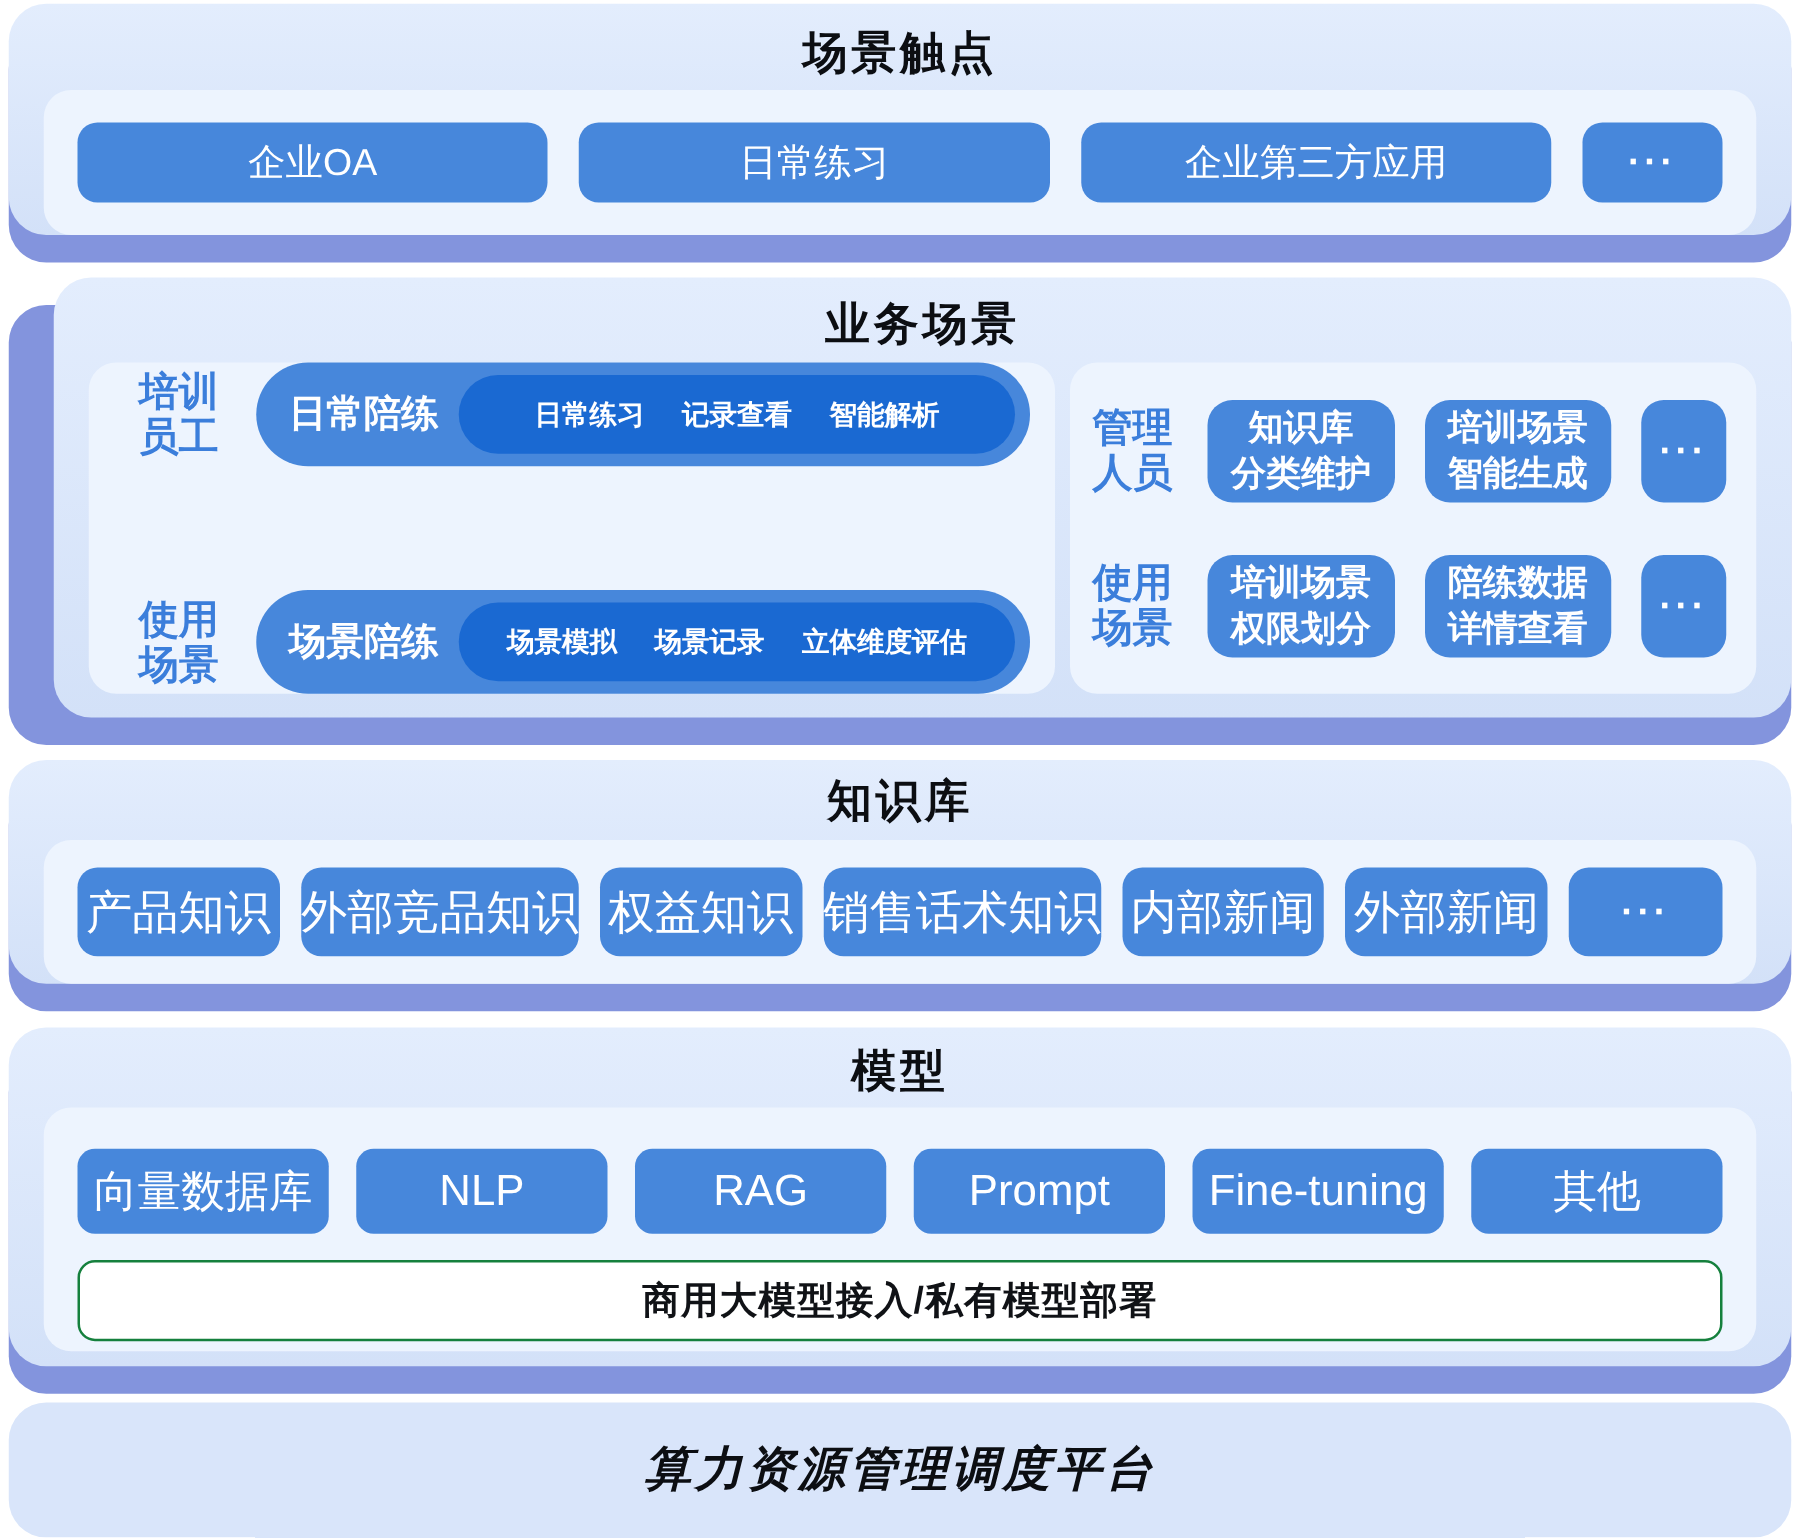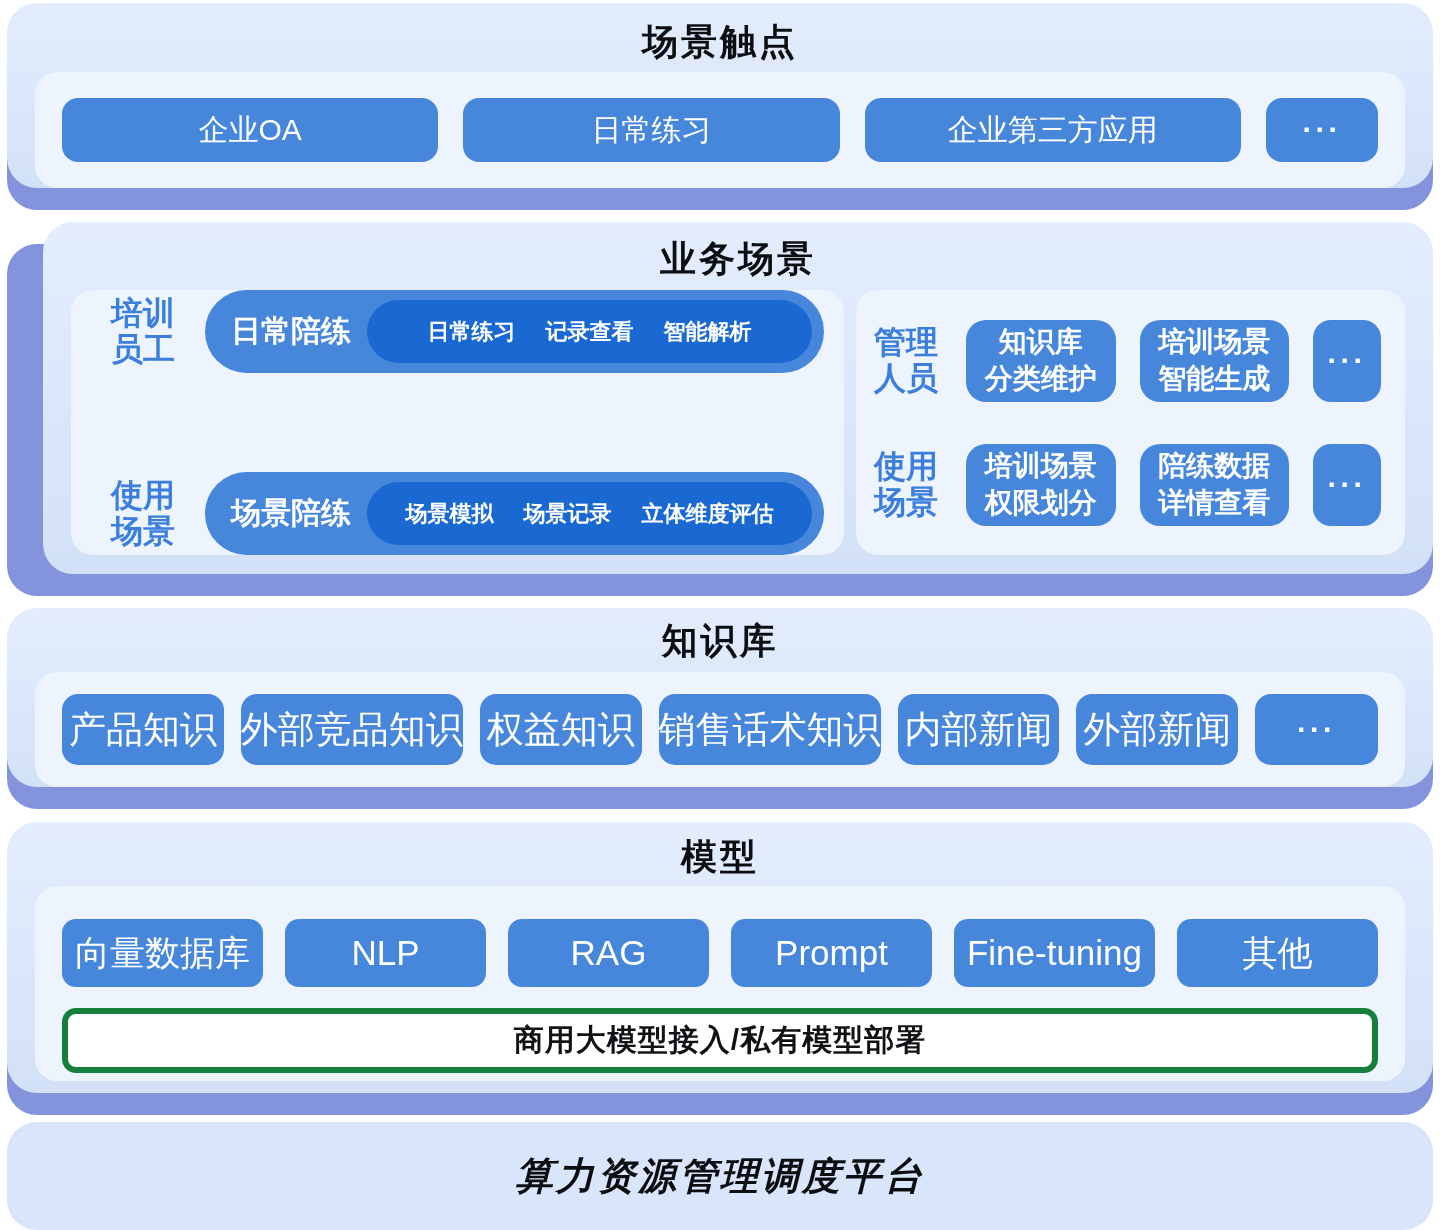--- a/index.html
+++ b/index.html
@@ -153,21 +153,21 @@
   
   #band-model { margin-top: 35px; }
   #band-model .band-face { height: 271px; padding: 14px 28px 0; }
   .model-panel { margin-top: 8px; height: 195px; padding: 33px 27px 0; }
   .model-row { display: flex; gap: 22px; }
   .model-btn { flex: 1; height: 68px; border-radius: 14px; font-size: 35px; font-weight: 500; text-align: center; }
   .model-bar {
     margin-top: 21px;
     height: 65px;
     border-radius: 14px;
-    border: 6px solid #15803d;
+    border: 2px solid #15803d;
     background: #ffffff;
     display: flex;
     align-items: center;
     justify-content: center;
     font-size: 30px;
     font-weight: bold;
     color: #101216;
     letter-spacing: 1px;
   }
 

